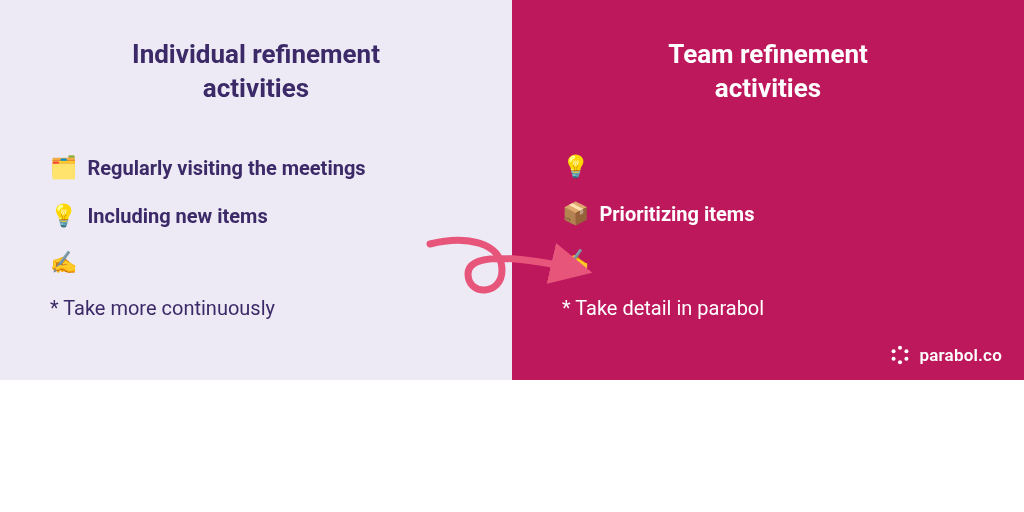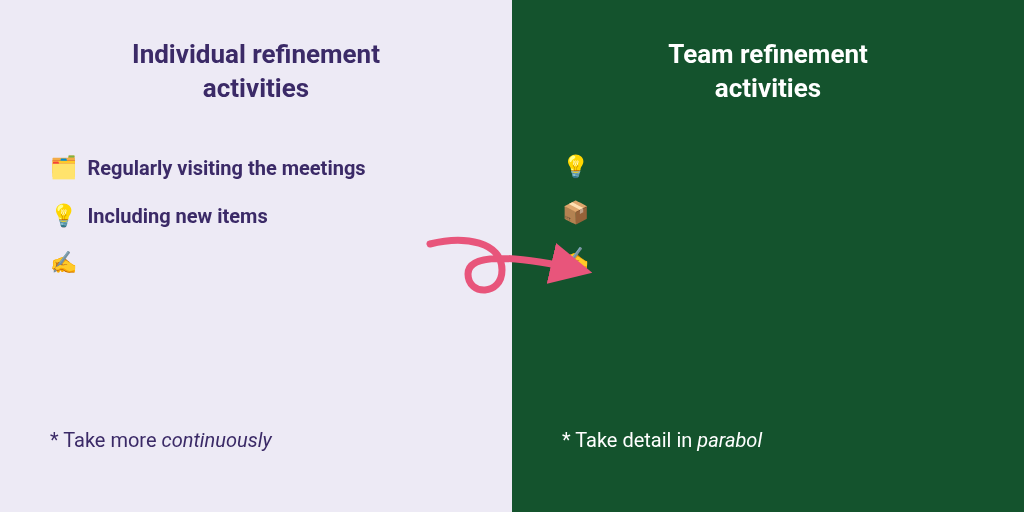--- a/index.html
+++ b/index.html
@@ -6,32 +6,32 @@
   body {
     width: 1024px;
     height: 512px;
     font-family: -apple-system, BlinkMacSystemFont, "Segoe UI", Roboto, Helvetica, Arial, sans-serif;
     display: flex;
     position: relative;
     overflow: hidden;
   }
   .panel {
     width: 512px;
-    height: 512px;
+    height: 380px;
     padding: 38px 50px 30px 50px;
     display: flex;
     flex-direction: column;
     position: relative;
   }
   .panel-left {
     background: #EDEAF5;
     color: #3B2A67;
   }
   .panel-right {
-    background: #14532d;
+    background: #be185d;
     color: #FFFFFF;
   }
   .heading {
     text-align: center;
     font-size: 26px;
     font-weight: 700;
     line-height: 1.3;
     margin-bottom: 50px;
   }
   .items {
@@ -49,21 +49,21 @@
   }
   .emoji {
     font-size: 22px;
     line-height: 1;
   }
   .footnote {
     font-size: 20px;
     font-weight: 400;
     margin-bottom: 30px;
   }
-  .footnote .emph { font-style: italic; }
+  .footnote .emph { }
   .brand {
     position: absolute;
     right: 22px;
     bottom: 14px;
     display: flex;
     align-items: center;
     gap: 8px;
     color: #FFFFFF;
     font-size: 17px;
     font-weight: 600;
@@ -109,27 +109,41 @@
   <h2 class="heading">
     <span>Team refinement</span><br>
     <span>activities</span>
   </h2>
   <div class="items">
     <div class="item">
       <span class="emoji">💡</span>
     </div>
     <div class="item">
       <span class="emoji">📦</span>
+      <span>Prioritizing items</span>
     </div>
     <div class="item">
       <span class="emoji">✍️</span>
     </div>
   </div>
   <div class="footnote">
     <span>* Take detail in </span><span class="emph">parabol</span>
+  </div>
+  <div class="brand">
+    <svg width="22" height="22" viewBox="0 0 24 24">
+      <g fill="#FFFFFF">
+        <circle cx="12" cy="4" r="2.2"></circle>
+        <circle cx="19" cy="8" r="2.2"></circle>
+        <circle cx="19" cy="16" r="2.2"></circle>
+        <circle cx="12" cy="20" r="2.2"></circle>
+        <circle cx="5" cy="16" r="2.2"></circle>
+        <circle cx="5" cy="8" r="2.2"></circle>
+      </g>
+    </svg>
+    <span>parabol.co</span>
   </div>
 </div>
 
 <svg class="arrow" viewBox="0 0 180 100">
   <defs>
     <marker id="ah" viewBox="0 0 10 10" refX="7" refY="5" markerWidth="6" markerHeight="6" orient="auto-start-reverse">
       <path d="M 0 0 L 10 5 L 0 10 z" fill="#E8557B"></path>
     </marker>
   </defs>
   <path d="M 10 14

